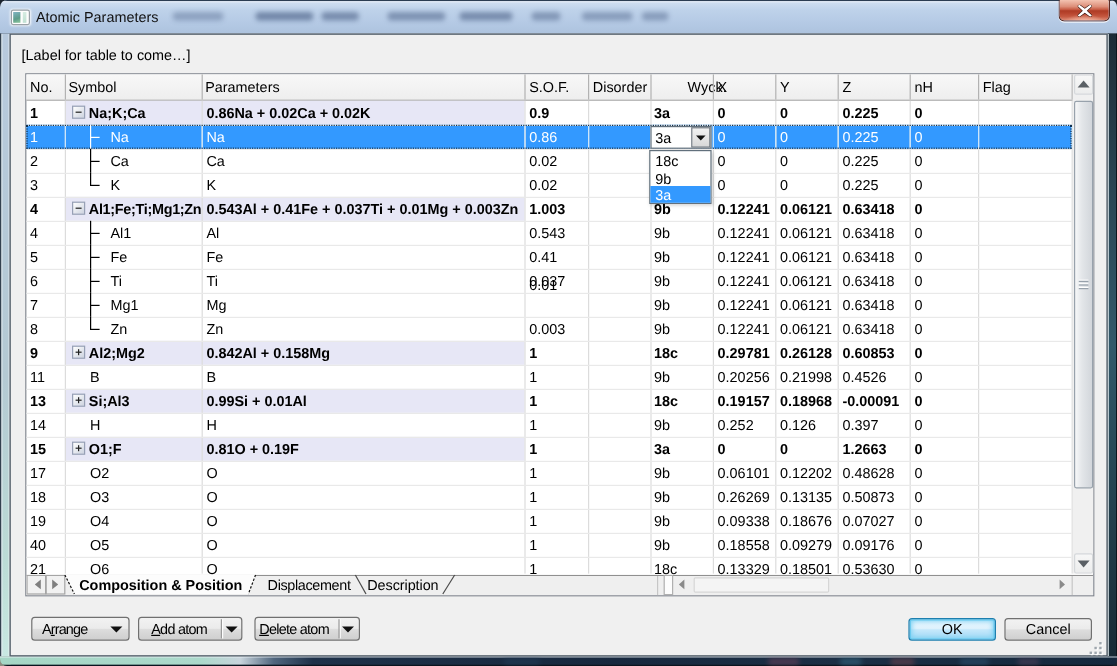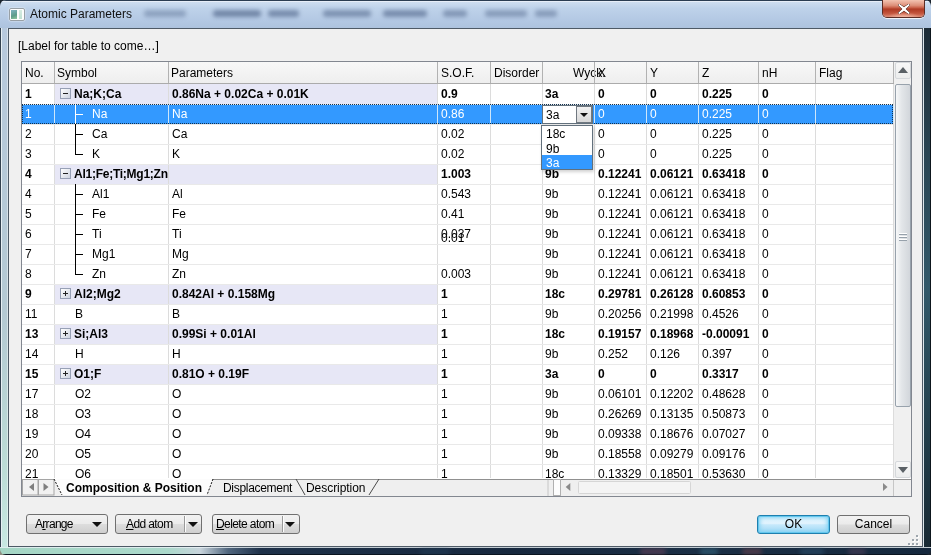--- a/index.html
+++ b/index.html
@@ -171,21 +171,21 @@
 <div class="abs seldiv" style="left:698px"></div>
 <div class="abs seldiv" style="left:758px"></div>
 <div class="abs seldiv" style="left:815px"></div>
 <div class="abs seldiv" style="left:893px"></div>
 <div class="abs selfocus"></div>
 <div class="abs cell b" style="left:25px;top:87px">1</div>
 <div class="abs exp" style="left:60px;top:88px">
       <div class="h"></div>
     </div>
 <div class="abs cell b" style="left:74px;top:87px">Na;K;Ca</div>
-<div class="abs cell b" style="left:172px;top:87px">0.86Na + 0.02Ca + 0.01K</div>
+<div class="abs cell b" style="left:172px;top:87px">0.86Na + 0.02Ca + 0.02K</div>
 <div class="abs cell b" style="left:441px;top:87px">0.9</div>
 <div class="abs cell b" style="left:545px;top:87px">3a</div>
 <div class="abs cell b" style="left:598px;top:87px">0</div>
 <div class="abs cell b" style="left:650px;top:87px">0</div>
 <div class="abs cell b" style="left:702px;top:87px">0.225</div>
 <div class="abs cell b" style="left:762px;top:87px">0</div>
 <div class="abs cell" style="left:25px;top:107px;color:#fff">1</div>
 <div class="abs treew" style="left:75px;top:104px;width:1px;height:20px"></div>
 <div class="abs treew" style="left:75px;top:114px;width:8px;height:1px"></div>
 <div class="abs cell" style="left:92px;top:107px;color:#fff">Na</div>
@@ -213,20 +213,21 @@
 <div class="abs cell" style="left:441px;top:147px">0.02</div>
 <div class="abs cell" style="left:598px;top:147px">0</div>
 <div class="abs cell" style="left:650px;top:147px">0</div>
 <div class="abs cell" style="left:702px;top:147px">0.225</div>
 <div class="abs cell" style="left:762px;top:147px">0</div>
 <div class="abs cell b" style="left:25px;top:167px">4</div>
 <div class="abs exp" style="left:60px;top:168px">
       <div class="h"></div>
     </div>
 <div class="abs cell b" style="left:74px;top:167px;letter-spacing:-0.25px">Al1;Fe;Ti;Mg1;Zn</div>
+<div class="abs cell b" style="left:172px;top:167px">0.543Al + 0.41Fe + 0.037Ti + 0.01Mg + 0.003Zn</div>
 <div class="abs cell b" style="left:441px;top:167px">1.003</div>
 <div class="abs cell b" style="left:545px;top:167px">9b</div>
 <div class="abs cell b" style="left:598px;top:167px">0.12241</div>
 <div class="abs cell b" style="left:650px;top:167px">0.06121</div>
 <div class="abs cell b" style="left:702px;top:167px">0.63418</div>
 <div class="abs cell b" style="left:762px;top:167px">0</div>
 <div class="abs cell" style="left:25px;top:187px">4</div>
 <div class="abs tree" style="left:75px;top:184px;width:1px;height:20px"></div>
 <div class="abs tree" style="left:75px;top:194px;width:8px;height:1px"></div>
 <div class="abs cell" style="left:92px;top:187px">Al1</div>
@@ -329,21 +330,21 @@
 <div class="abs exp" style="left:60px;top:368px">
       <div class="h"></div>
       <div class="v"></div>
     </div>
 <div class="abs cell b" style="left:74px;top:367px">O1;F</div>
 <div class="abs cell b" style="left:172px;top:367px">0.81O + 0.19F</div>
 <div class="abs cell b" style="left:441px;top:367px">1</div>
 <div class="abs cell b" style="left:545px;top:367px">3a</div>
 <div class="abs cell b" style="left:598px;top:367px">0</div>
 <div class="abs cell b" style="left:650px;top:367px">0</div>
-<div class="abs cell b" style="left:702px;top:367px">0.3317</div>
+<div class="abs cell b" style="left:702px;top:367px">1.2663</div>
 <div class="abs cell b" style="left:762px;top:367px">0</div>
 <div class="abs cell" style="left:25px;top:387px">17</div>
 <div class="abs cell" style="left:75px;top:387px">O2</div>
 <div class="abs cell" style="left:172px;top:387px">O</div>
 <div class="abs cell" style="left:441px;top:387px">1</div>
 <div class="abs cell" style="left:545px;top:387px">9b</div>
 <div class="abs cell" style="left:598px;top:387px">0.06101</div>
 <div class="abs cell" style="left:650px;top:387px">0.12202</div>
 <div class="abs cell" style="left:702px;top:387px">0.48628</div>
 <div class="abs cell" style="left:762px;top:387px">0</div>
@@ -358,21 +359,21 @@
 <div class="abs cell" style="left:762px;top:407px">0</div>
 <div class="abs cell" style="left:25px;top:427px">19</div>
 <div class="abs cell" style="left:75px;top:427px">O4</div>
 <div class="abs cell" style="left:172px;top:427px">O</div>
 <div class="abs cell" style="left:441px;top:427px">1</div>
 <div class="abs cell" style="left:545px;top:427px">9b</div>
 <div class="abs cell" style="left:598px;top:427px">0.09338</div>
 <div class="abs cell" style="left:650px;top:427px">0.18676</div>
 <div class="abs cell" style="left:702px;top:427px">0.07027</div>
 <div class="abs cell" style="left:762px;top:427px">0</div>
-<div class="abs cell" style="left:25px;top:447px">20</div>
+<div class="abs cell" style="left:25px;top:447px">40</div>
 <div class="abs cell" style="left:75px;top:447px">O5</div>
 <div class="abs cell" style="left:172px;top:447px">O</div>
 <div class="abs cell" style="left:441px;top:447px">1</div>
 <div class="abs cell" style="left:545px;top:447px">9b</div>
 <div class="abs cell" style="left:598px;top:447px">0.18558</div>
 <div class="abs cell" style="left:650px;top:447px">0.09279</div>
 <div class="abs cell" style="left:702px;top:447px">0.09176</div>
 <div class="abs cell" style="left:762px;top:447px">0</div>
 <div class="abs cell" style="left:25px;top:467px">21</div>
 <div class="abs cell" style="left:75px;top:467px">O6</div>

